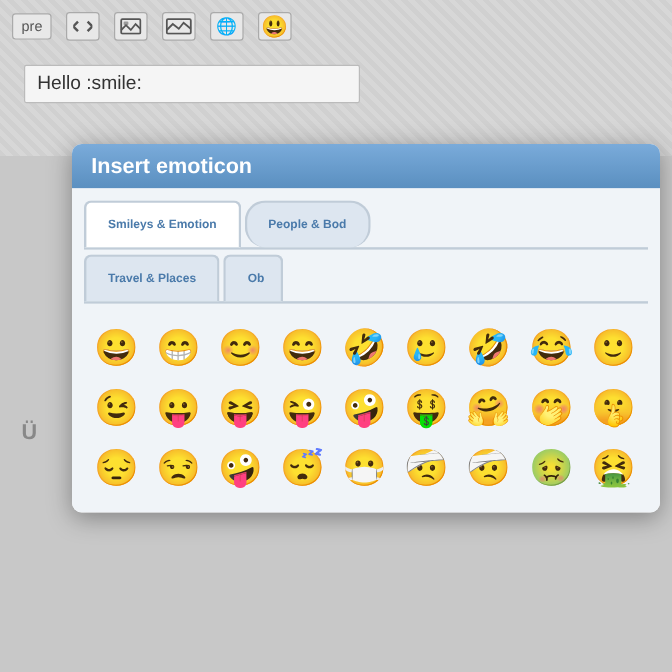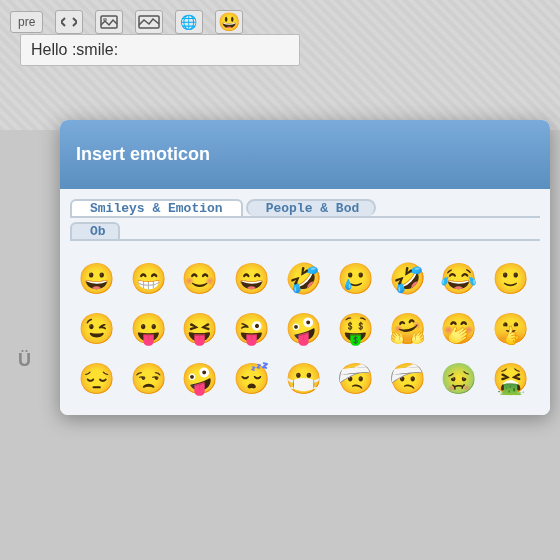--- a/index.html
+++ b/index.html
@@ -24,21 +24,21 @@
       );
       padding: 10px;
       height: 130px;
       position: relative;
     }
 
     .toolbar {
       display: flex;
       align-items: center;
       gap: 12px;
-      margin-bottom: 0;
+      margin-bottom: 20px;
     }
 
     .toolbar-btn {
       background: #e8e8e8;
       border: 1px solid #aaa;
       border-radius: 3px;
       padding: 3px 7px;
       font-size: 12px;
       cursor: pointer;
       color: #555;
@@ -85,51 +85,50 @@
       width: 490px;
       background: #fff;
       border-radius: 8px;
       box-shadow: 0 4px 20px rgba(0,0,0,0.35);
       overflow: hidden;
       z-index: 10;
     }
 
     .panel-header {
       background: linear-gradient(180deg, #7aabda 0%, #5a8fc0 100%);
-      padding: 24px 16px;
+      padding: 8px 16px;
       color: #fff;
       font-size: 18px;
       font-weight: bold;
     }
 
     .panel-body {
       padding: 10px;
       background: #f0f4f8;
     }
 
     .tabs-row {
       display: flex;
       gap: 0;
       margin-bottom: 4px;
       border-bottom: 2px solid #c0ccd8;
     }
 
     .tab {
-      padding: 0 18px;
-      font-size: 13px;
+      padding: 13px 18px;
+      font-size: 10px;
       font-weight: bold;
       color: #4a7aaa;
       background: #fff;
       border: 2px solid #c0ccd8;
       border-bottom: none;
       border-radius: 6px 6px 0 0;
       cursor: pointer;
       margin-right: 3px;
       white-space: nowrap;
-      font-family: Liberation Mono, monospace;
     }
 
     .tab.active {
       background: #fff;
       border-color: #c0ccd8;
       color: #4a7aaa;
       z-index: 1;
     }
 
     .tab.inactive {
@@ -199,20 +198,21 @@
 <div class="emoticon-panel">
   <div class="panel-header">Insert emoticon</div>
   <div class="panel-body">
 
     <div class="tabs-row">
       <div class="tab active">Smileys &amp; Emotion</div>
       <div class="tab inactive" style="max-width:130px;overflow:hidden;border-radius:17px;">People &amp; Bod</div>
     </div>
 
     <div class="tabs-row2">
+      <div class="tab inactive">Travel &amp; Places</div>
       <div class="tab inactive" style="max-width:50px;overflow:hidden;text-align:center;">Ob</div>
     </div>
 
     <div class="emoji-grid">
 
       <div class="emoji-cell">😀</div>
       <div class="emoji-cell">😁</div>
       <div class="emoji-cell">😊</div>
       <div class="emoji-cell">😄</div>
       <div class="emoji-cell">🤣</div>

